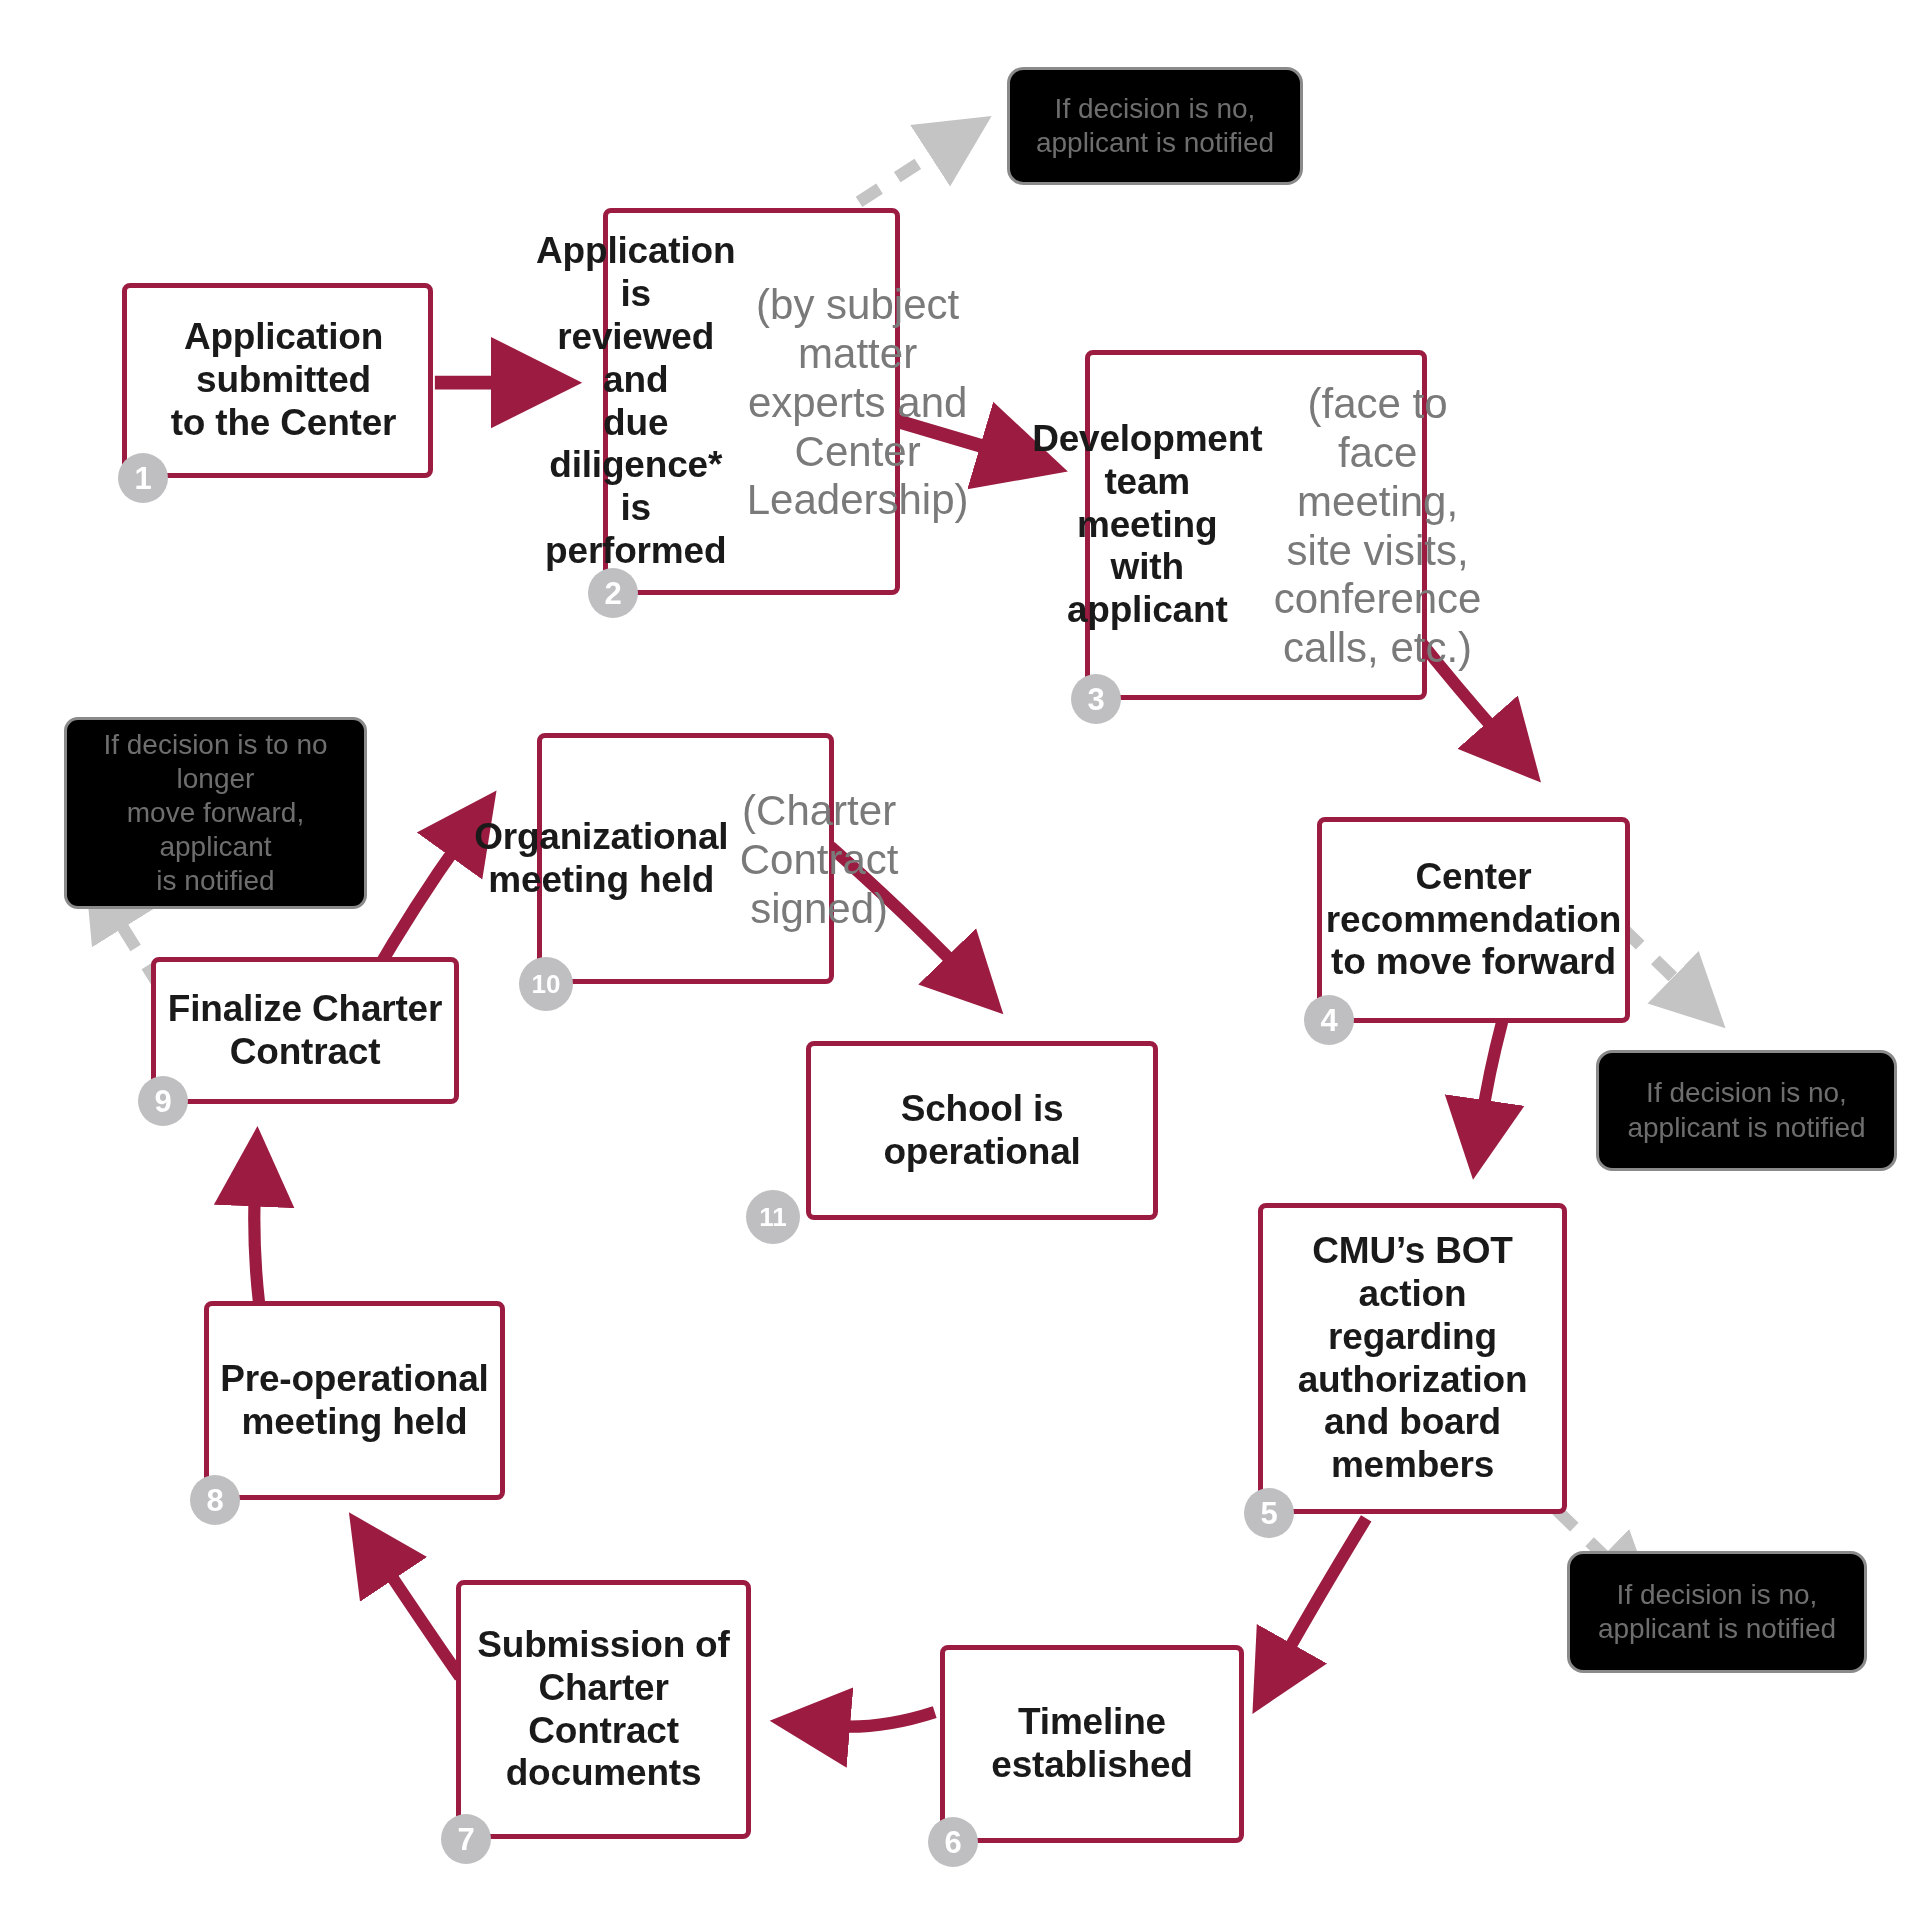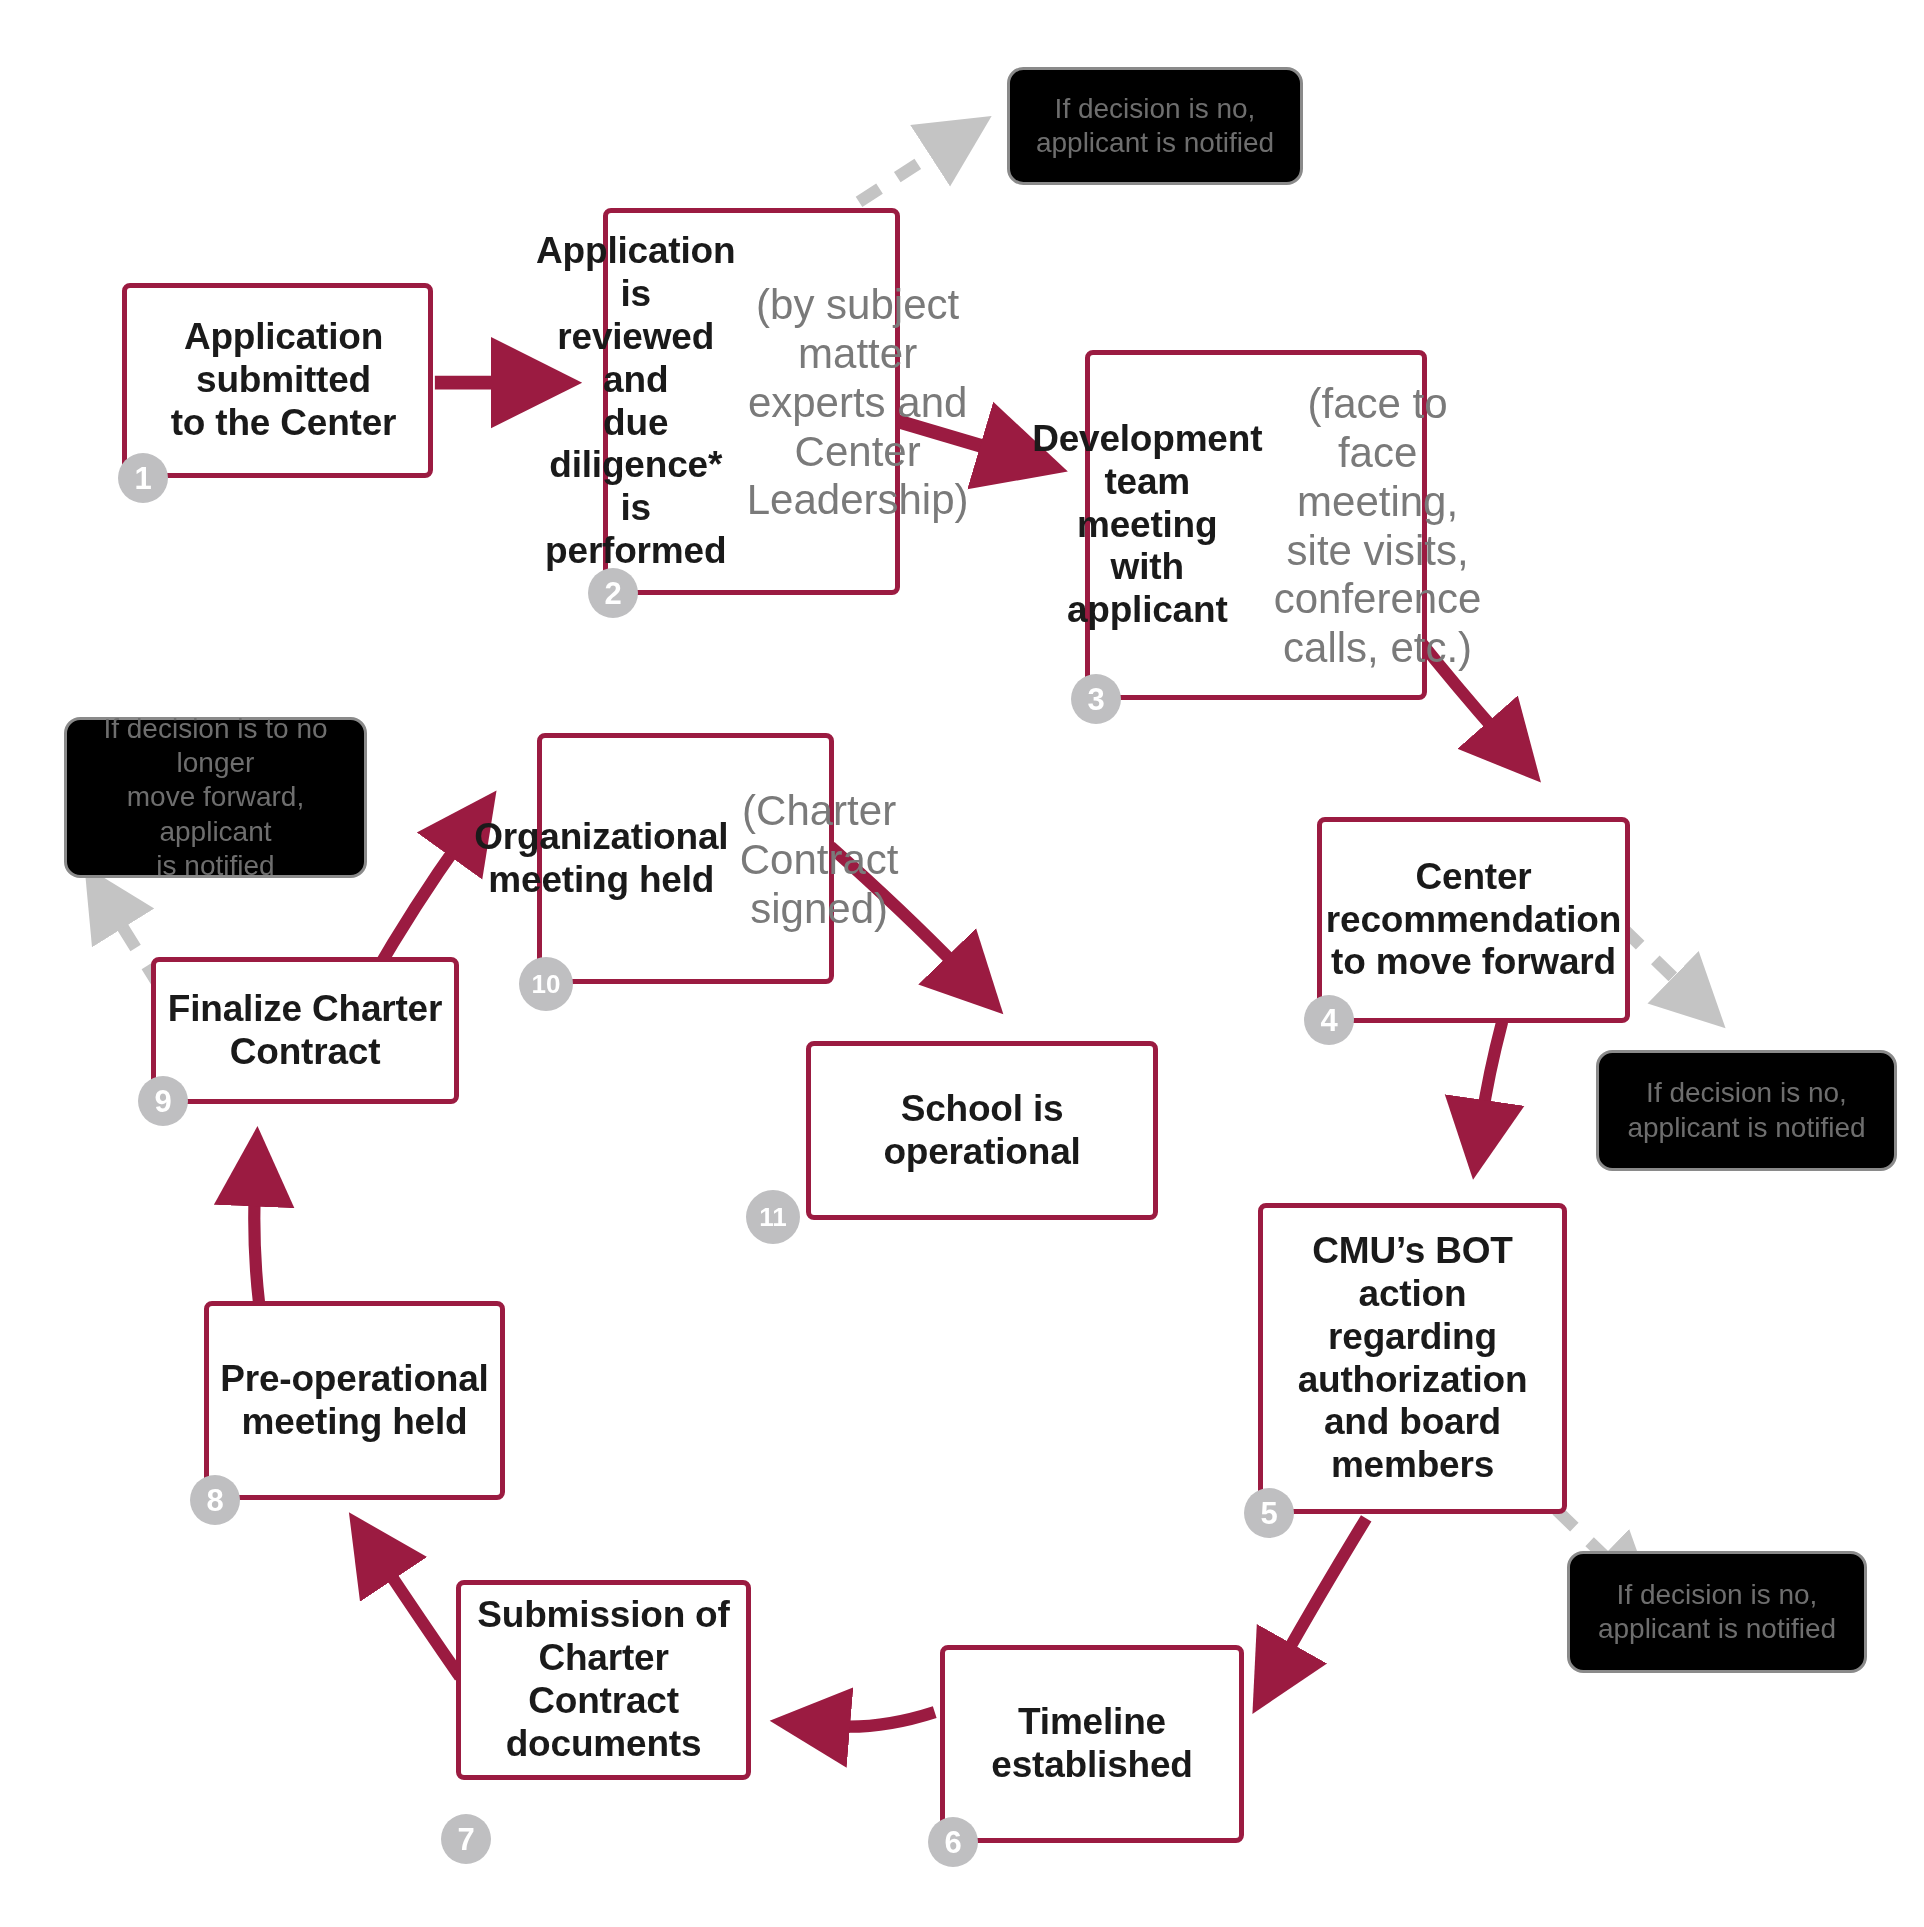--- a/index.html
+++ b/index.html
@@ -208,21 +208,21 @@
 members</div>
   </div>
   <div class="badge" style="left:1244px; top:1488px;">5</div>
 
   <div class="step" style="left:940px; top:1645px; width:304px; height:198px;">
     <div class="title" style="white-space:pre-line;">Timeline
 established</div>
   </div>
   <div class="badge" style="left:928px; top:1817px;">6</div>
 
-  <div class="step" style="left:456px; top:1580px; width:295px; height:200px;">
+  <div class="step" style="left:456px; top:1580px; width:295px; height:259px;">
     <div class="title" style="white-space:pre-line;">Submission of
 Charter Contract
 documents</div>
   </div>
   <div class="badge" style="left:441px; top:1814px;">7</div>
 
   <div class="step" style="left:204px; top:1301px; width:301px; height:199px;">
     <div class="title" style="white-space:pre-line;">Pre-operational
 meeting held</div>
   </div>
@@ -256,20 +256,20 @@
   <div class="note" style="left:1596px; top:1050px; width:301px; height:121px;">
     <span style="white-space:pre-line;">If decision is no,
 applicant is notified</span>
   </div>
 
   <div class="note" style="left:1567px; top:1551px; width:300px; height:122px;">
     <span style="white-space:pre-line;">If decision is no,
 applicant is notified</span>
   </div>
 
-  <div class="note" style="left:64px; top:717px; width:303px; height:161px;">
+  <div class="note" style="left:64px; top:717px; width:303px; height:192px;border-radius:14px;">
     <span style="white-space:pre-line;">If decision is to no longer
 move forward, applicant
 is notified</span>
   </div>
 
 </div>
 
 
 </body></html>

